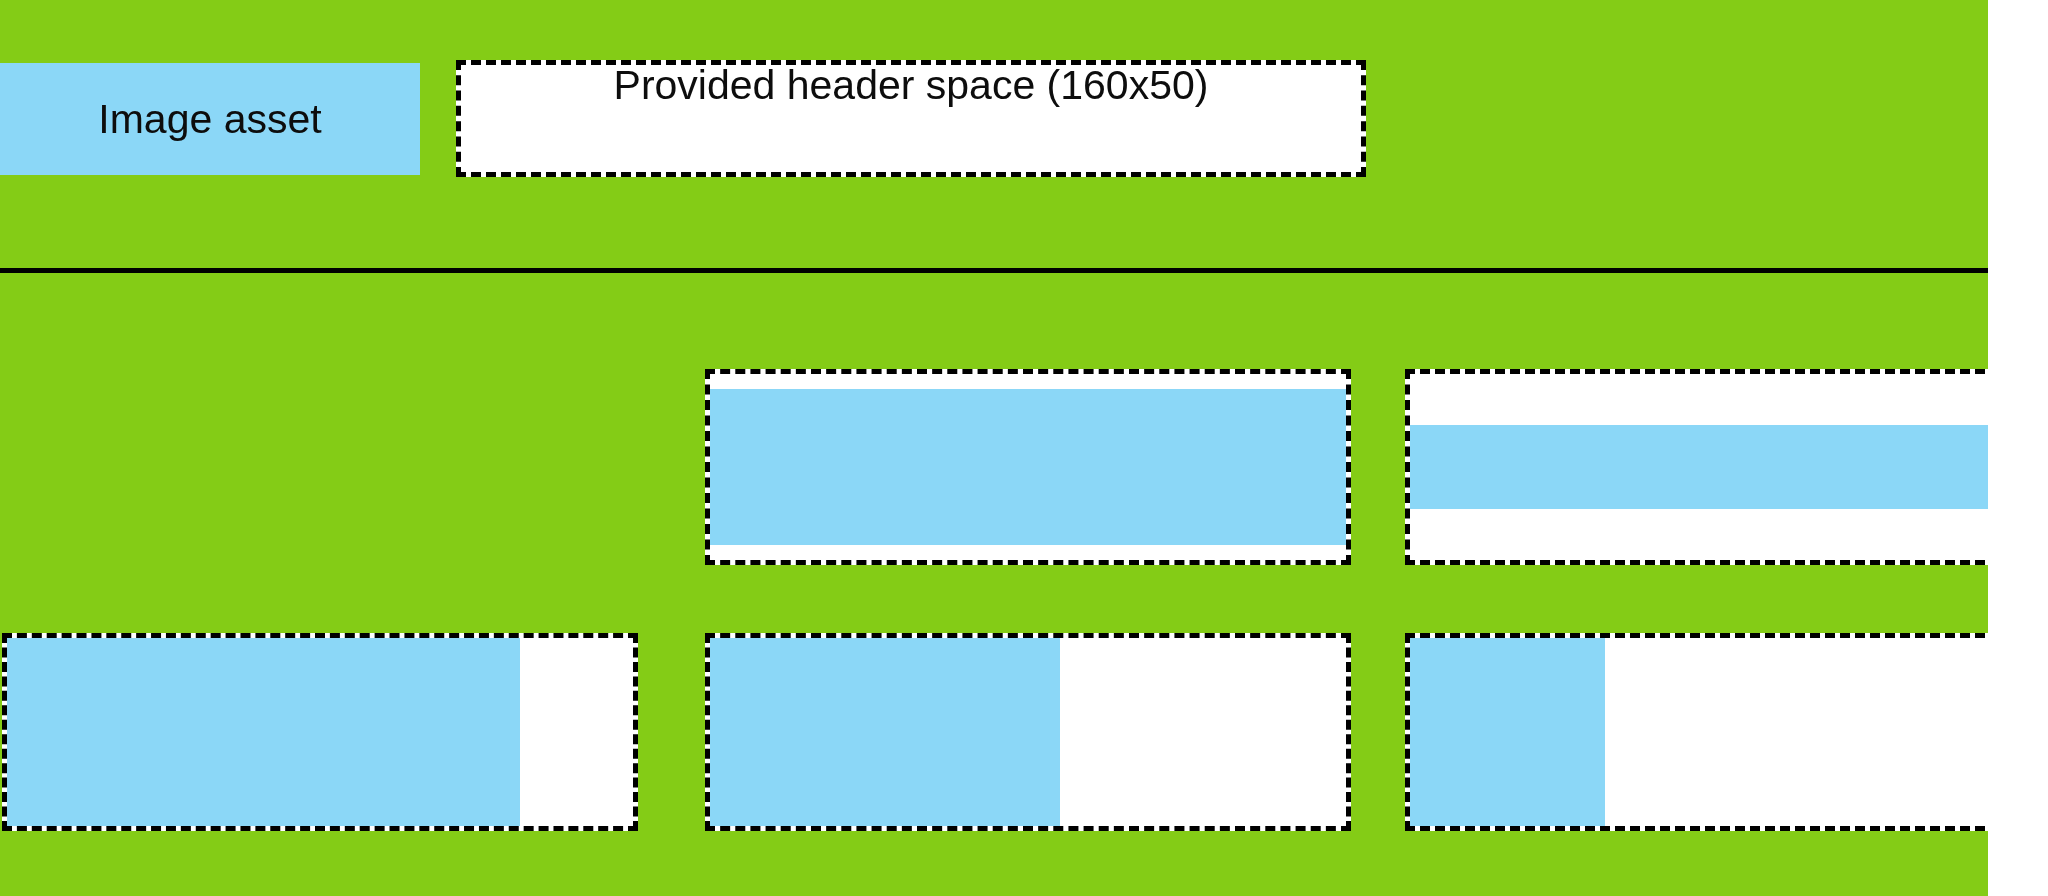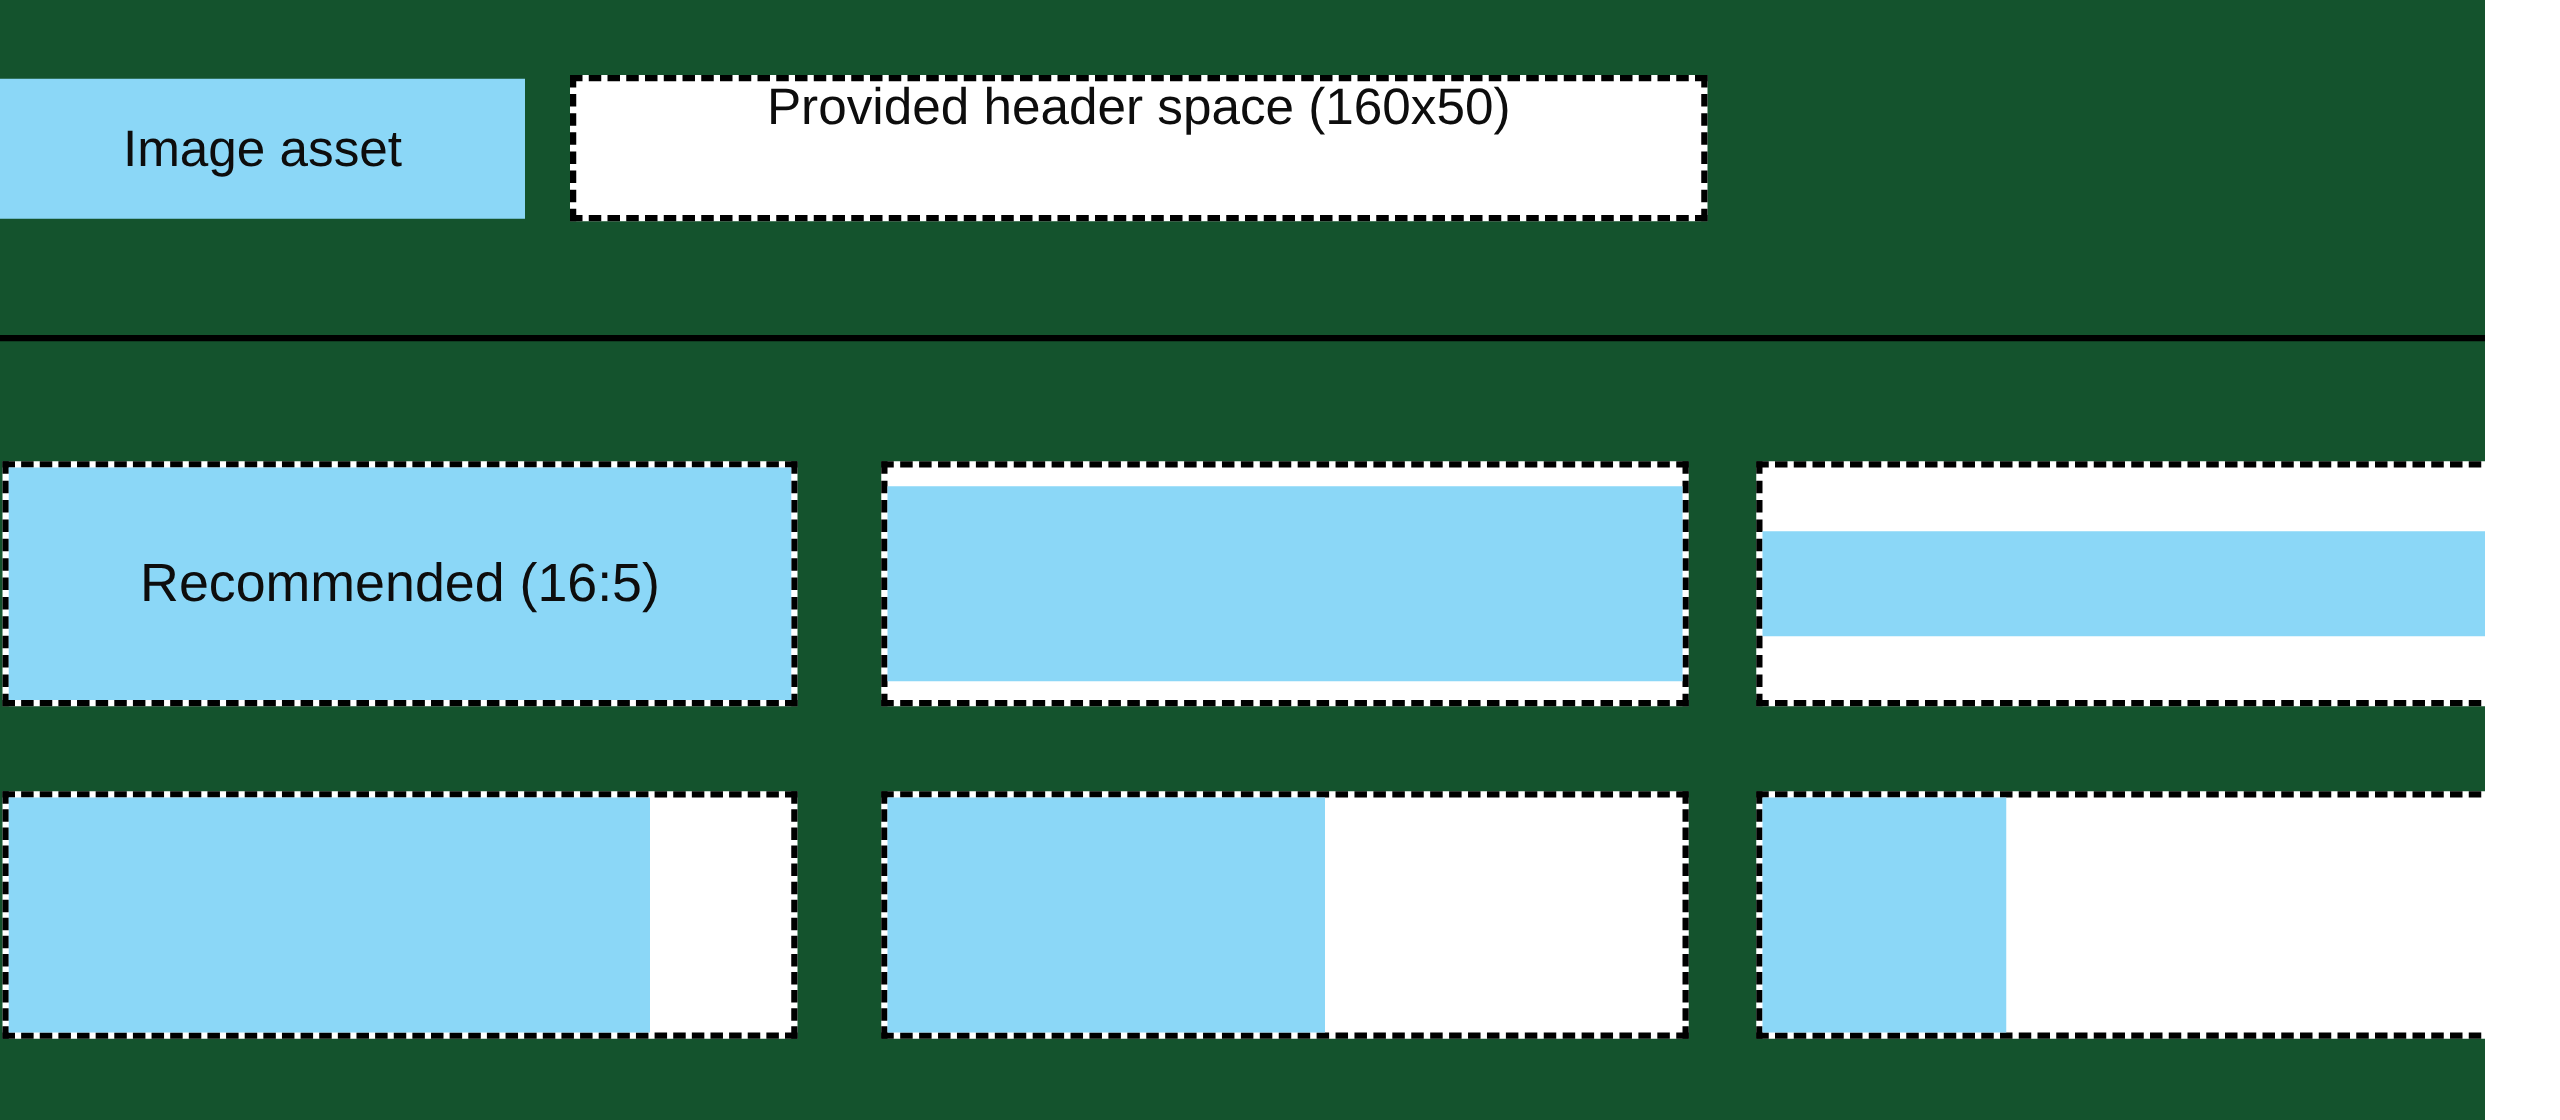--- a/index.html
+++ b/index.html
@@ -9,21 +9,21 @@
     font-family: "Liberation Sans", sans-serif;
   }
   :root {
     --asset-blue: #8BD7F7;
     --ink: #000000;
   }
   .canvas {
     position: relative;
     width: 1988px;
     height: 896px;
-    background: #14532d;
+    background: #84cc16;
     overflow: hidden;
     color: var(--ink);
   }
   
   .legend-swatch {
     position: absolute;
     left: 0; top: 63px;
     width: 420px; height: 112px;
     background: var(--asset-blue);
     display: flex; align-items: center; justify-content: center;
@@ -80,24 +80,20 @@
 
   <div class="legend-swatch">
     <span class="legend-label">Image asset</span>
   </div>
   <div class="legend-header-box">
     <span class="legend-label">Provided header space (160x50)</span>
   </div>
 
   <div class="divider"></div>
 
-  <div class="example-box row1 col1">
-    <div class="fill" style="width: 100%; height: 100%; left: 0px; top: 0%;"></div>
-    <span class="ex-label">Recommended (16:5)</span>
-  </div>
   <div class="example-box row1 col2">
     <div class="fill" style="width: 100%; height: 84%; left: 0px; top: 8%;"></div>
   </div>
   <div class="example-box row1 col3">
     <div class="fill" style="width: 100%; height: 45%; left: 0px; top: 27.5%;"></div>
   </div>
 
   <div class="example-box row2 col1">
     <div class="fill" style="width: 82%; height: 100%; left: 0px; top: 0%;"></div>
   </div>

